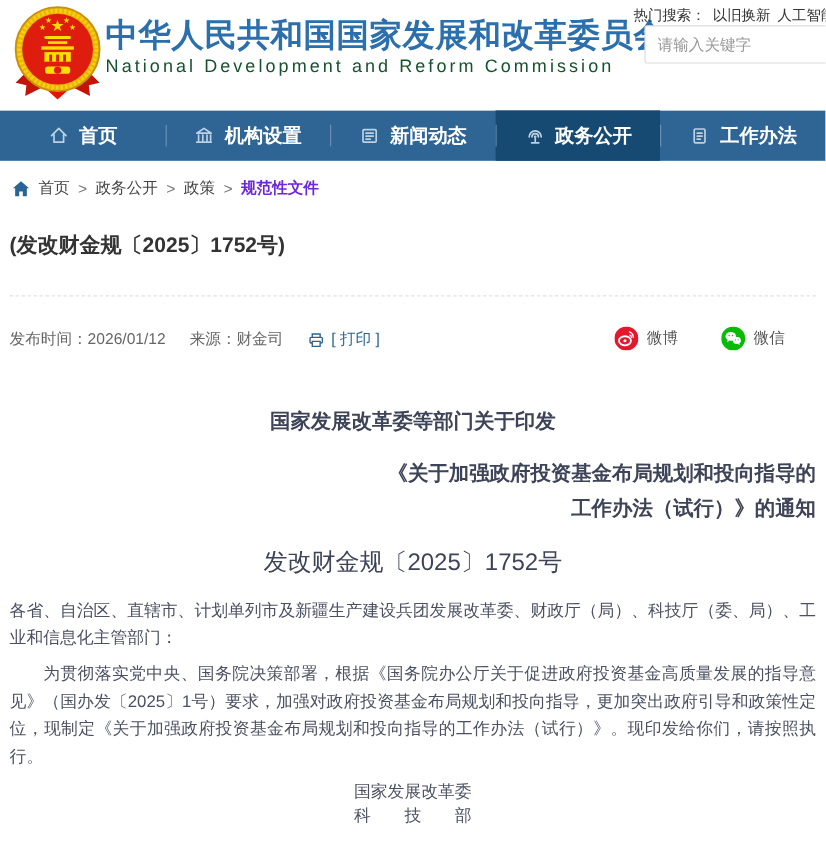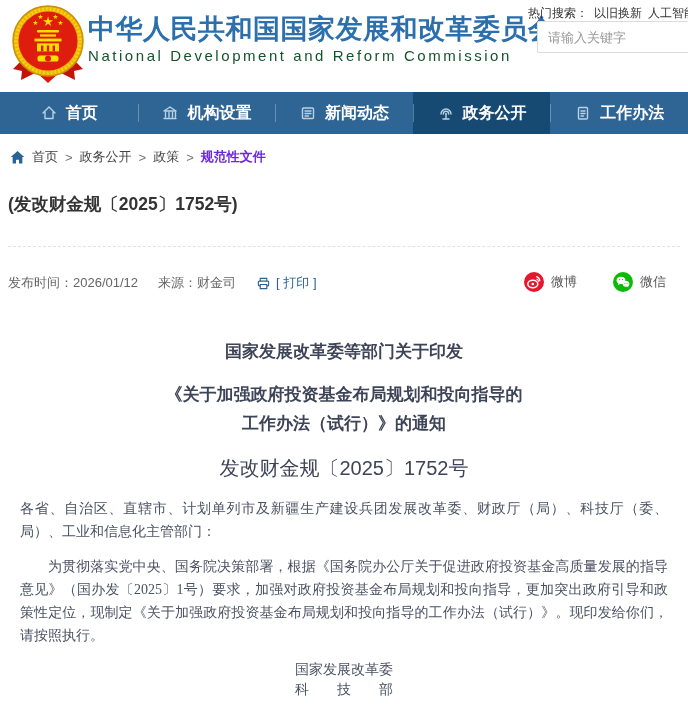--- a/index.html
+++ b/index.html
@@ -40,31 +40,31 @@
   .crumb-sep{color:#777;}
   .crumb.current{color:#6d28d9;font-weight:bold;}
   
   .article{padding:0 8px;}
   .article-title{margin-top:13px;font-size:17.5px;font-weight:bold;color:#333;line-height:31px;}
   .dotted-sep{border-bottom:1px dashed #e2e2e2;margin-top:26px;}
   .meta-row{position:relative;margin-top:25px;height:22px;display:flex;align-items:center;font-size:13px;color:#666;}
   .meta-item{margin-right:20px;white-space:nowrap;}
   .print-link{display:inline-flex;align-items:center;gap:5px;color:#2a6496;cursor:pointer;white-space:nowrap;}
   .print-link svg{width:15px;height:15px;stroke:#2a6496;fill:none;stroke-width:1.2;}
-  .share{position:absolute;right:14px;top:0;display:flex;align-items:center;gap:9px;}
+  .share{position:absolute;right:26px;top:0;display:flex;align-items:center;gap:9px;}
   .share-item{display:inline-flex;align-items:center;gap:7px;color:#555;cursor:pointer;}
   .share-item + .share-item{margin-left:27px;}
   .share-icon{width:20px;height:20px;display:inline-flex;}
   
   .doc{text-align:center;color:#3e4457;}
   .doc-h1{margin-top:46px;font-size:17px;font-weight:bold;line-height:23px;font-family:Liberation Serif, serif;}
-  .doc-h2{margin-top:17px;font-size:17px;font-weight:bold;line-height:29px;}
+  .doc-h2{margin-top:17px;font-size:17px;font-weight:bold;line-height:29px;text-align:right;}
   .doc-number{margin-top:17px;font-size:20px;color:#3e4457;}
   .doc-body{text-align:left;margin-top:15px;font-size:14px;line-height:23px;color:#4b5162;text-align:justify;}
-  .doc-body p{margin:12px;font-family:Liberation Serif, serif;}
+  .doc-body p{margin:0;}
   .doc-body p.indent{text-indent:2em;margin-top:7px;}
   .signatures{margin-top:7px;text-align:center;font-size:14px;line-height:20px;color:#4b5162;}
   .sig-line{height:20px;}
   .sig-justify{display:inline-block;width:98px;text-align:justify;text-align-last:justify;}
 </style>
 </head>
 <body>
 
 <div class="page">
 

